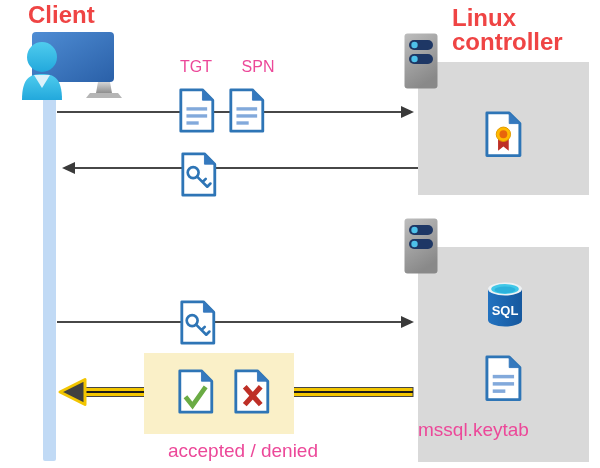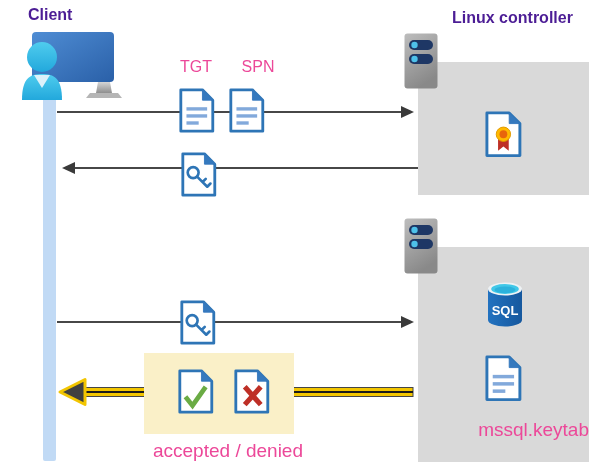--- a/index.html
+++ b/index.html
@@ -6,29 +6,29 @@
   .stage{
     position:relative;width:600px;height:468px;background:#ffffff;
     font-family:"Liberation Sans", sans-serif;overflow:hidden;
   }
   .panel{position:absolute;background:#d9d9d9;}
   .panel-dc{left:418px;top:62px;width:171px;height:133px;}
   .panel-linux{left:418px;top:247px;width:171px;height:215px;}
   .lifeline{position:absolute;left:43px;top:72px;width:13px;height:389px;background:#c1daf5;border-radius:2px;}
   .overlay{position:absolute;left:0;top:0;z-index:3;}
   .lbl{position:absolute;z-index:4;color:#ec4899;}
-  .title{font-weight:bold;color:#4c1d95;font-size:16px;line-height:24px;}
+  .title{font-weight:bold;color:#ef4444;font-size:24px;line-height:24px;}
   .client-title{left:28px;top:3px;}
   .dc-title{left:452px;top:6px;width:140px;}
   .linux-title{left:455px;top:226px;width:140px;}
   .ticket-lbl{font-size:16px;top:58px;width:40px;text-align:center;}
   .tgt-lbl{left:176px;}
   .spn-lbl{left:238px;}
-  .keytab-lbl{left:418px;top:419px;width:171px;text-align:right;font-size:19px;}
-  .result-lbl{left:138px;top:440px;width:180px;text-align:center;font-size:19px;}
+  .keytab-lbl{left:418px;top:419px;width:171px;text-align:left;font-size:19px;}
+  .result-lbl{left:138px;top:440px;width:180px;text-align:right;font-size:19px;}
 </style>
 </head>
 <body>
 
 <div class="stage">
 
   <div class="panel panel-dc"></div>
   <div class="panel panel-linux"></div>
 
   <div class="lifeline"></div>

